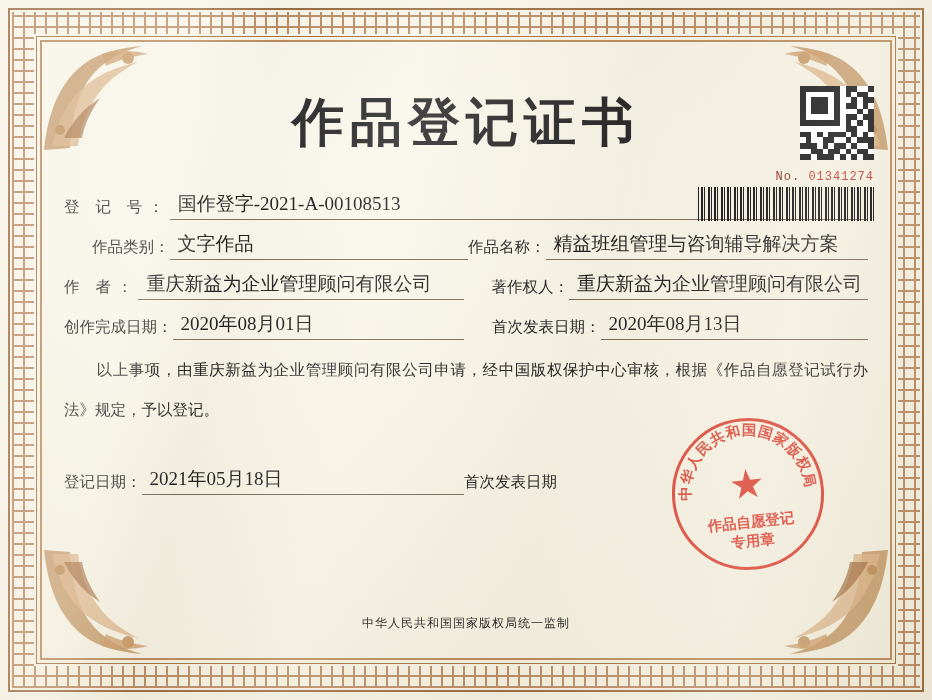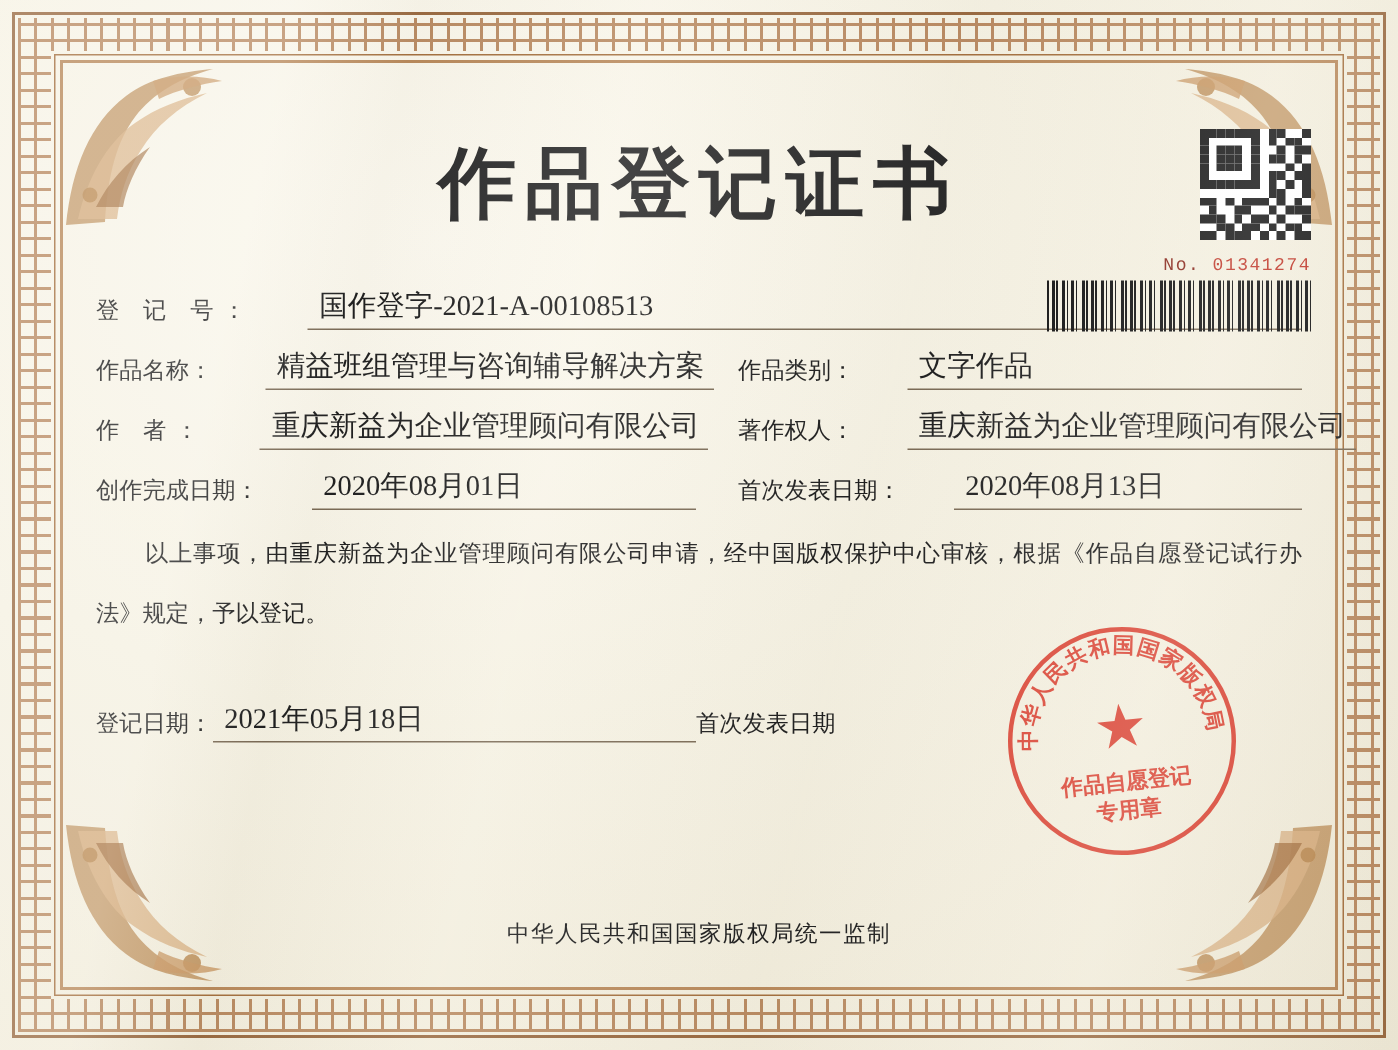--- a/index.html
+++ b/index.html
@@ -134,21 +134,21 @@
   .fields {
     margin-top: 28px;
     padding: 0 12px;
   }
   .row {
     display: flex;
     align-items: flex-end;
     margin-bottom: 6px;
     min-height: 34px;
   }
-  .cell { display: flex; align-items: flex-end; gap: 35px; }
+  .cell { display: flex; align-items: flex-end; }
   .cell.left { width: 400px; }
   .cell.right { flex: 1; }
   .cell.full { width: 100%; }
 
   .label {
     font-size: 15.5px;
     color: #1f1f1f;
     white-space: nowrap;
     padding-bottom: 2px;
   }
@@ -225,21 +225,21 @@
     font-size: 14.5px;
     font-weight: bold;
     line-height: 19px;
   }
 
   .footer {
     position: absolute;
     left: 0; right: 0;
     bottom: 16px;
     text-align: center;
-    font-size: 15px;
+    font-size: 12px;
     color: #1f1f1f;
     letter-spacing: 1px;
   }
 
   
   .texture {
     position: absolute;
     left: 0; top: 0; right: 0; bottom: 0;
     pointer-events: none;
     background:
@@ -490,30 +490,30 @@
       <div class="row">
         <div class="cell full">
           <span class="label spaced">登 记 号：</span>
           <span class="underline-wrap">
             <span class="value">国作登字-2021-A-00108513</span>
           </span>
         </div>
       </div>
 
       <div class="row">
+        <div class="cell right">
+          <span class="label" style="padding-left:28px">作品类别：</span>
+          <span class="underline-wrap">
+            <span class="value">文字作品</span>
+          </span>
+        </div>
         <div class="cell left">
           <span class="label">作品名称：</span>
           <span class="underline-wrap">
             <span class="value">精益班组管理与咨询辅导解决方案</span>
-          </span>
-        </div>
-        <div class="cell right">
-          <span class="label" style="padding-left:28px">作品类别：</span>
-          <span class="underline-wrap">
-            <span class="value">文字作品</span>
           </span>
         </div>
       </div>
 
       <div class="row">
         <div class="cell left">
           <span class="label spaced">作 者：</span>
           <span class="underline-wrap">
             <span class="value">重庆新益为企业管理顾问有限公司</span>
           </span>

